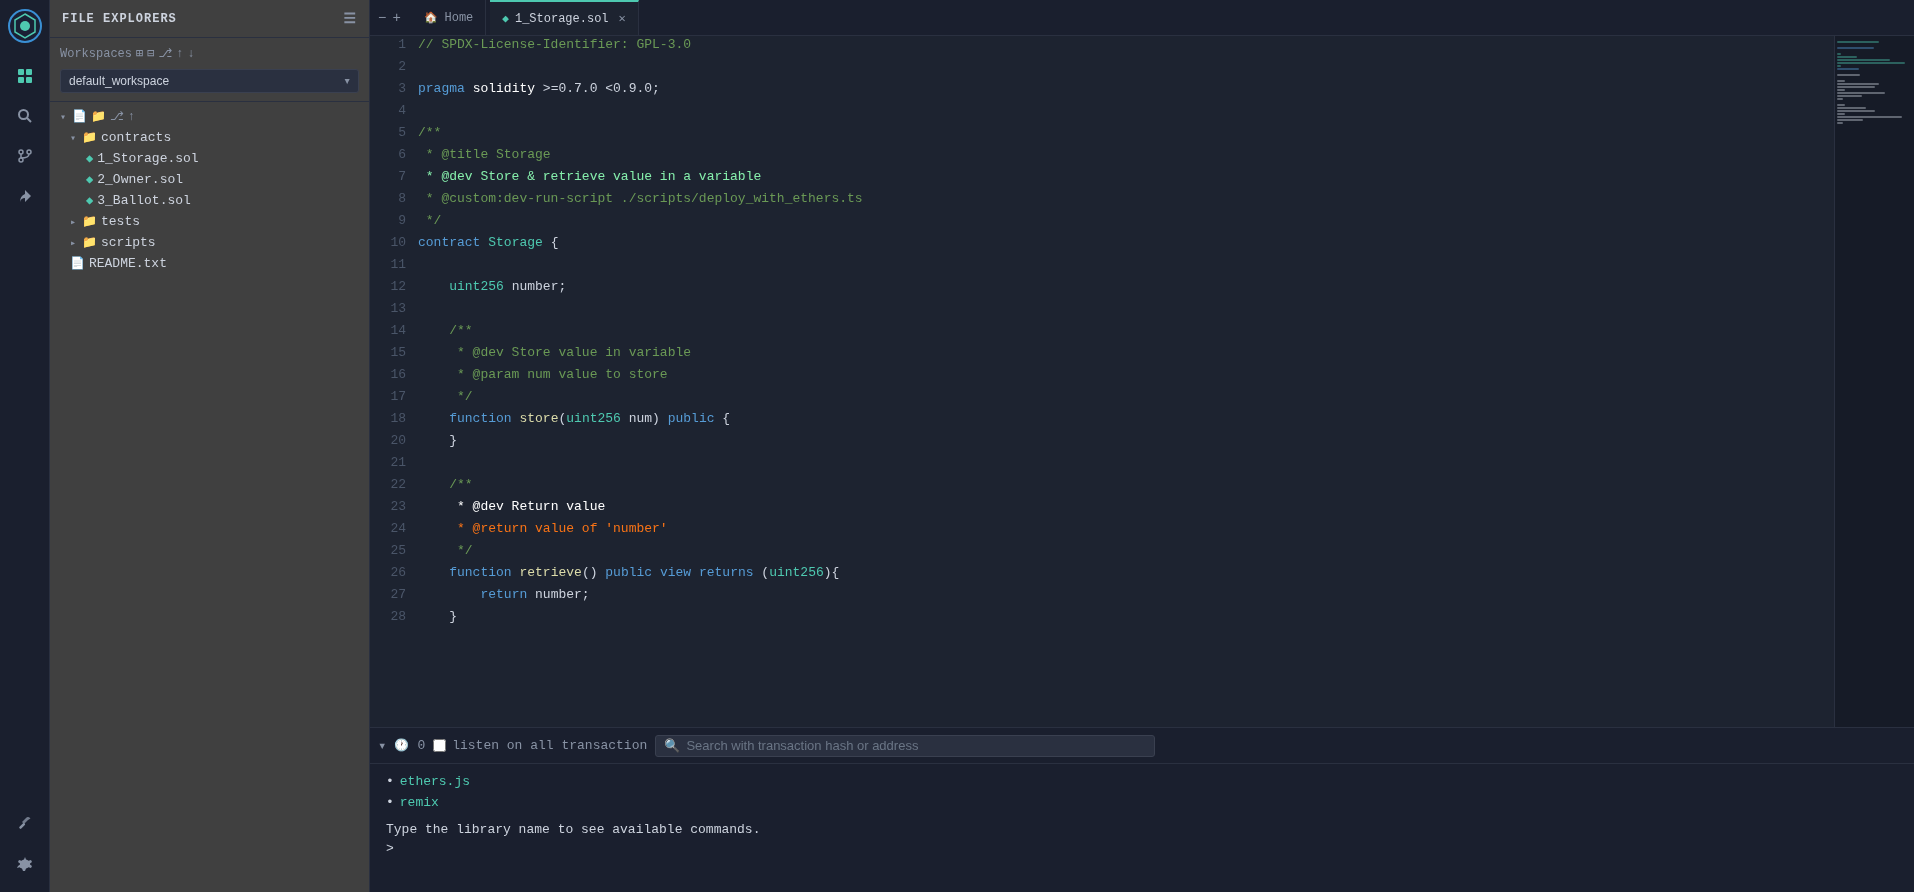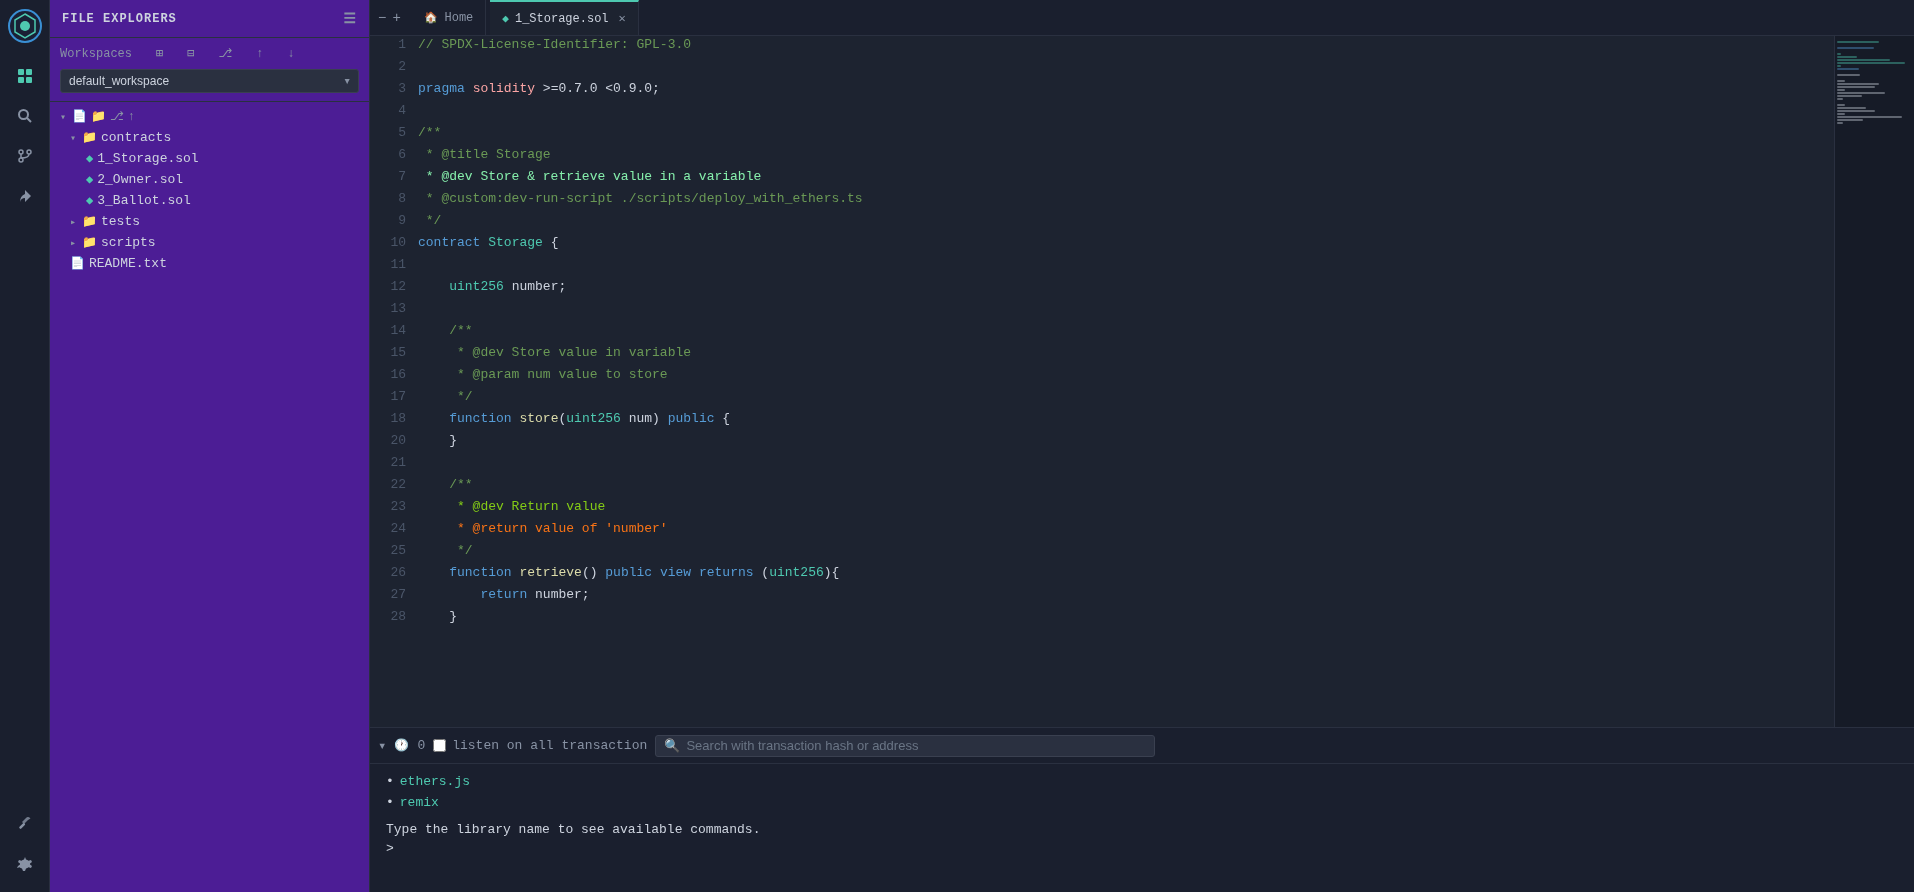--- a/index.html
+++ b/index.html
@@ -47,21 +47,21 @@
       margin-bottom: 10px;
       display: flex;
       flex-direction: column;
       align-items: center;
       gap: 4px;
     }
 
     
     .sidebar {
       width: 320px;
-      background: #4c1d95;
+      background: #404040;
       display: flex;
       flex-direction: column;
       flex-shrink: 0;
       border-right: 1px solid #2a3040;
     }
     .sidebar-header {
       padding: 10px 12px;
       font-size: 11px;
       font-weight: bold;
       color: #8892a4;
@@ -81,21 +81,21 @@
       cursor: pointer;
       font-size: 14px;
     }
     .workspace-section {
       padding: 8px 10px;
       border-bottom: 1px solid #2a3040;
     }
     .workspace-toolbar {
       display: flex;
       align-items: center;
-      gap: 24px;
+      gap: 4px;
       margin-bottom: 8px;
       font-size: 12px;
       color: #8892a4;
     }
     .workspace-toolbar span { cursor: pointer; }
     .workspace-select {
       width: 100%;
       background: #2a3040;
       color: #cdd3de;
       border: 1px solid #3a4050;
@@ -488,21 +488,21 @@
           <div class="code-line">
             <span class="line-num">1</span>
             <span class="line-content"><span style="color: rgb(106, 153, 85);">// SPDX-License-Identifier: GPL-3.0</span></span>
           </div>
           <div class="code-line">
             <span class="line-num">2</span>
             <span class="line-content"></span>
           </div>
           <div class="code-line">
             <span class="line-num">3</span>
-            <span class="line-content"><span style="color: rgb(86, 156, 214);">pragma</span><span style="color: rgb(205, 211, 222);"> </span><span style="color: #fca5a5; margin-top: 16px;">solidity</span><span style="color: rgb(205, 211, 222);"> &gt;=0.7.0 &lt;0.9.0;</span></span>
+            <span class="line-content"><span style="color: rgb(86, 156, 214);">pragma</span><span style="color: rgb(205, 211, 222);"> </span><span style="color: #ffffff; margin-top: 16px;">solidity</span><span style="color: rgb(205, 211, 222);"> &gt;=0.7.0 &lt;0.9.0;</span></span>
           </div>
           <div class="code-line">
             <span class="line-num">4</span>
             <span class="line-content"></span>
           </div>
           <div class="code-line">
             <span class="line-num">5</span>
             <span class="line-content"><span style="color: rgb(106, 153, 85);">/**</span></span>
           </div>
           <div class="code-line">
@@ -564,21 +564,21 @@
           <div class="code-line">
             <span class="line-num">21</span>
             <span class="line-content"></span>
           </div>
           <div class="code-line">
             <span class="line-num">22</span>
             <span class="line-content"><span style="color: rgb(205, 211, 222);">    </span><span style="color: rgb(106, 153, 85);">/**</span></span>
           </div>
           <div class="code-line">
             <span class="line-num">23</span>
-            <span class="line-content"><span style="color: rgb(205, 211, 222);">     </span><span style="color: #84cc16;">* @dev Return value</span></span>
+            <span class="line-content"><span style="color: rgb(205, 211, 222);">     </span><span style="color: #ffffff;">* @dev Return value</span></span>
           </div>
           <div class="code-line">
             <span class="line-num">24</span>
             <span class="line-content"><span style="color: rgb(205, 211, 222);">     </span><span style="color: #f97316;">* @return value of 'number'</span></span>
           </div>
           <div class="code-line">
             <span class="line-num">25</span>
             <span class="line-content"><span style="color: rgb(205, 211, 222);">     </span><span style="color: rgb(106, 153, 85);">*/</span></span>
           </div>
           <div class="code-line">

